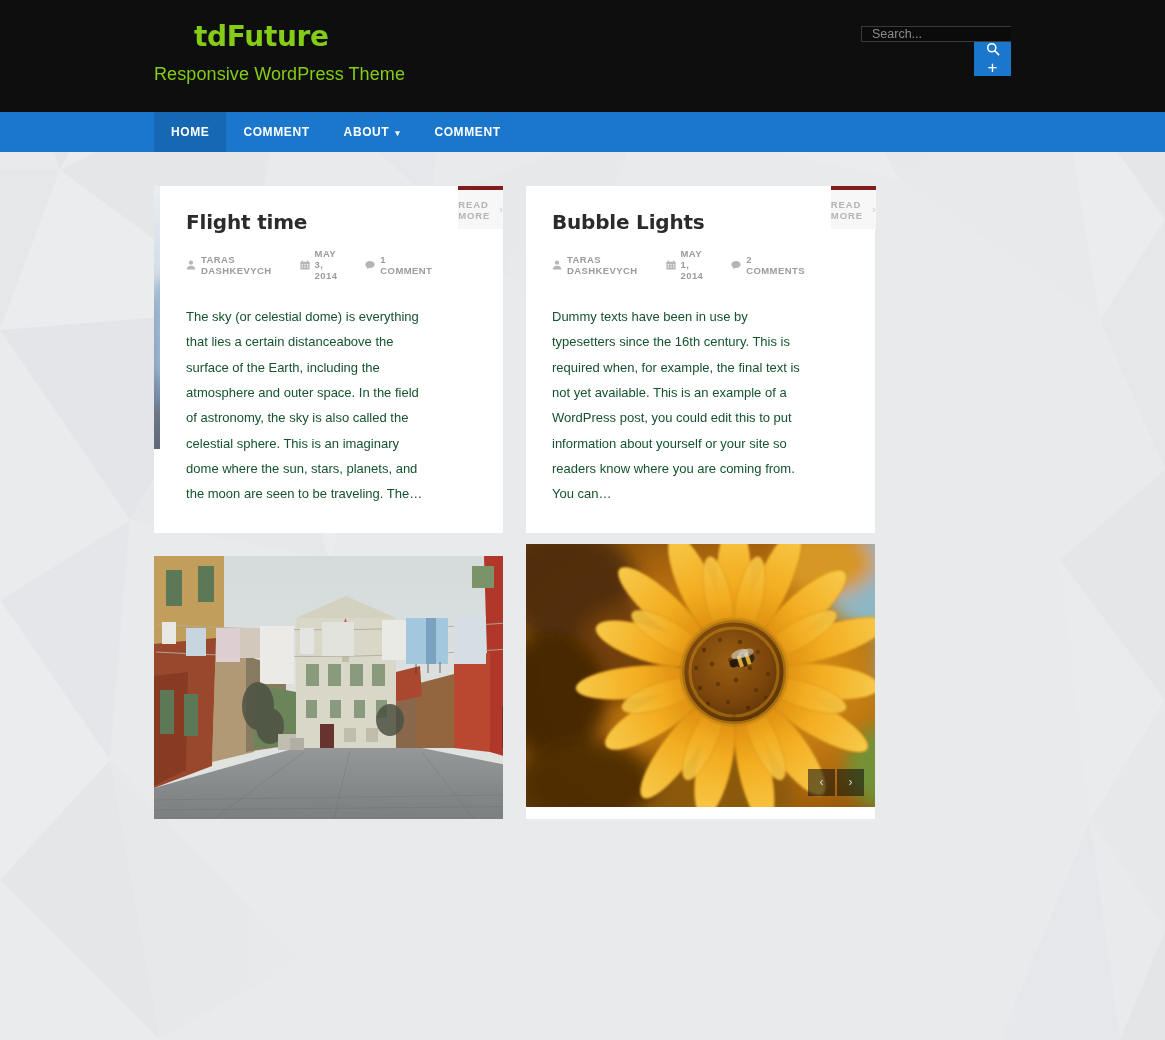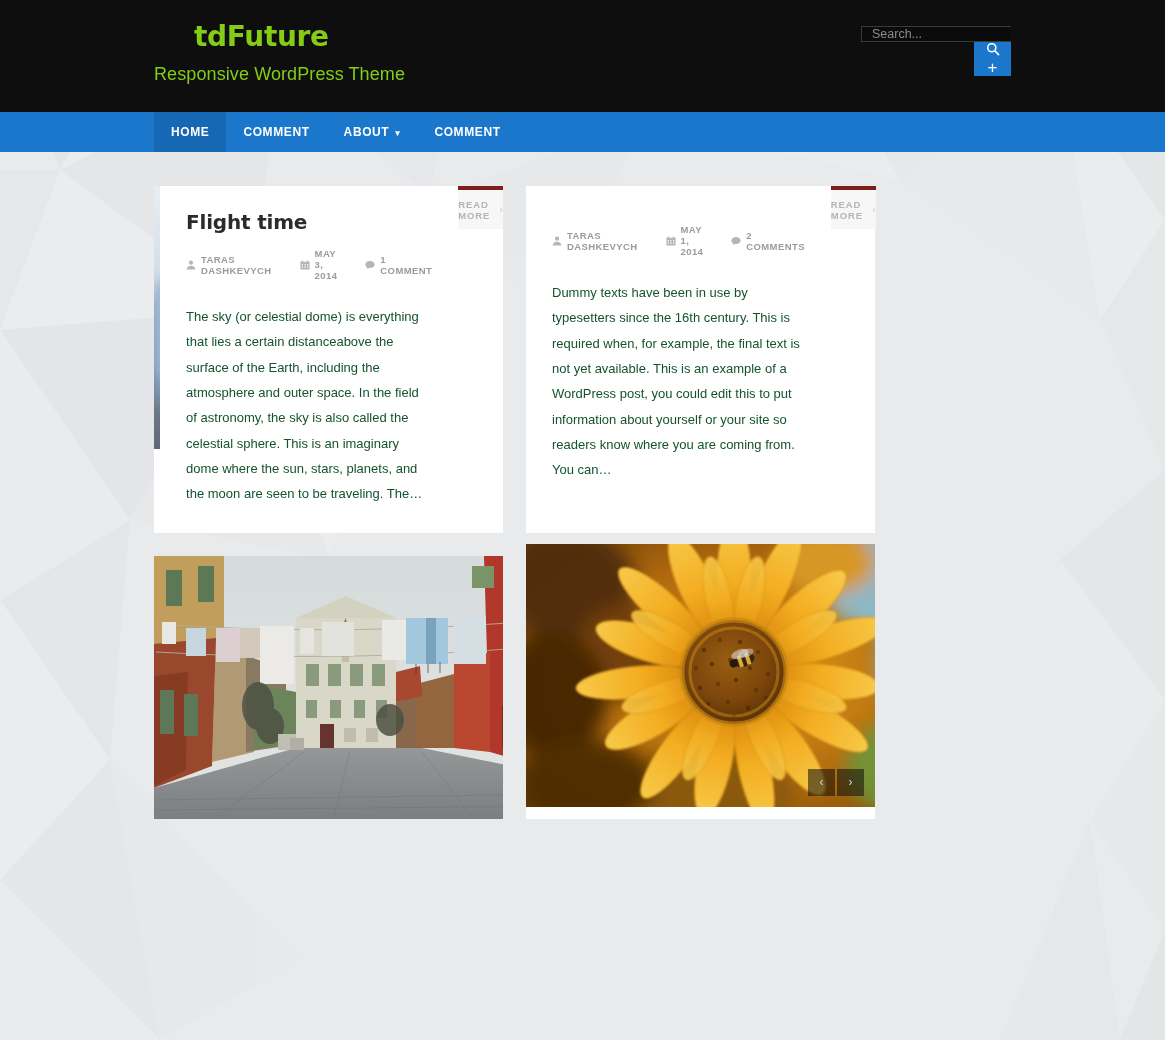--- a/index.html
+++ b/index.html
@@ -520,20 +520,21 @@
         <circle cx="96" cy="140" r="6" fill="#fff6e2"></circle>
         <circle cx="186" cy="60" r="5" fill="#fff6e2"></circle>
         <circle cx="256" cy="128" r="5" fill="#fff6e2"></circle>
         <circle cx="330" cy="212" r="7" fill="#ffd9a0"></circle>
         <circle cx="38" cy="250" r="6" fill="#ffd9a0"></circle>
       </g>
       <rect width="417" height="263" fill="#1a1008" opacity="0.12"></rect>
     </svg>
         </a>
         <div class="card-body">
+          <h2 class="card-title">Bubble Lights</h2>
           <div class="card-meta">
             <span class="meta-item">
               <span class="meta-icon">
                 <svg viewBox="0 0 12 12" fill="currentColor">
                   <circle cx="6" cy="3.2" r="2.5"></circle>
                   <path d="M0.8 11.5c0-3 2.4-4.6 5.2-4.6s5.2 1.6 5.2 4.6z"></path>
                 </svg>
               </span>
               <span>TARAS DASHKEVYCH</span>
             </span>

